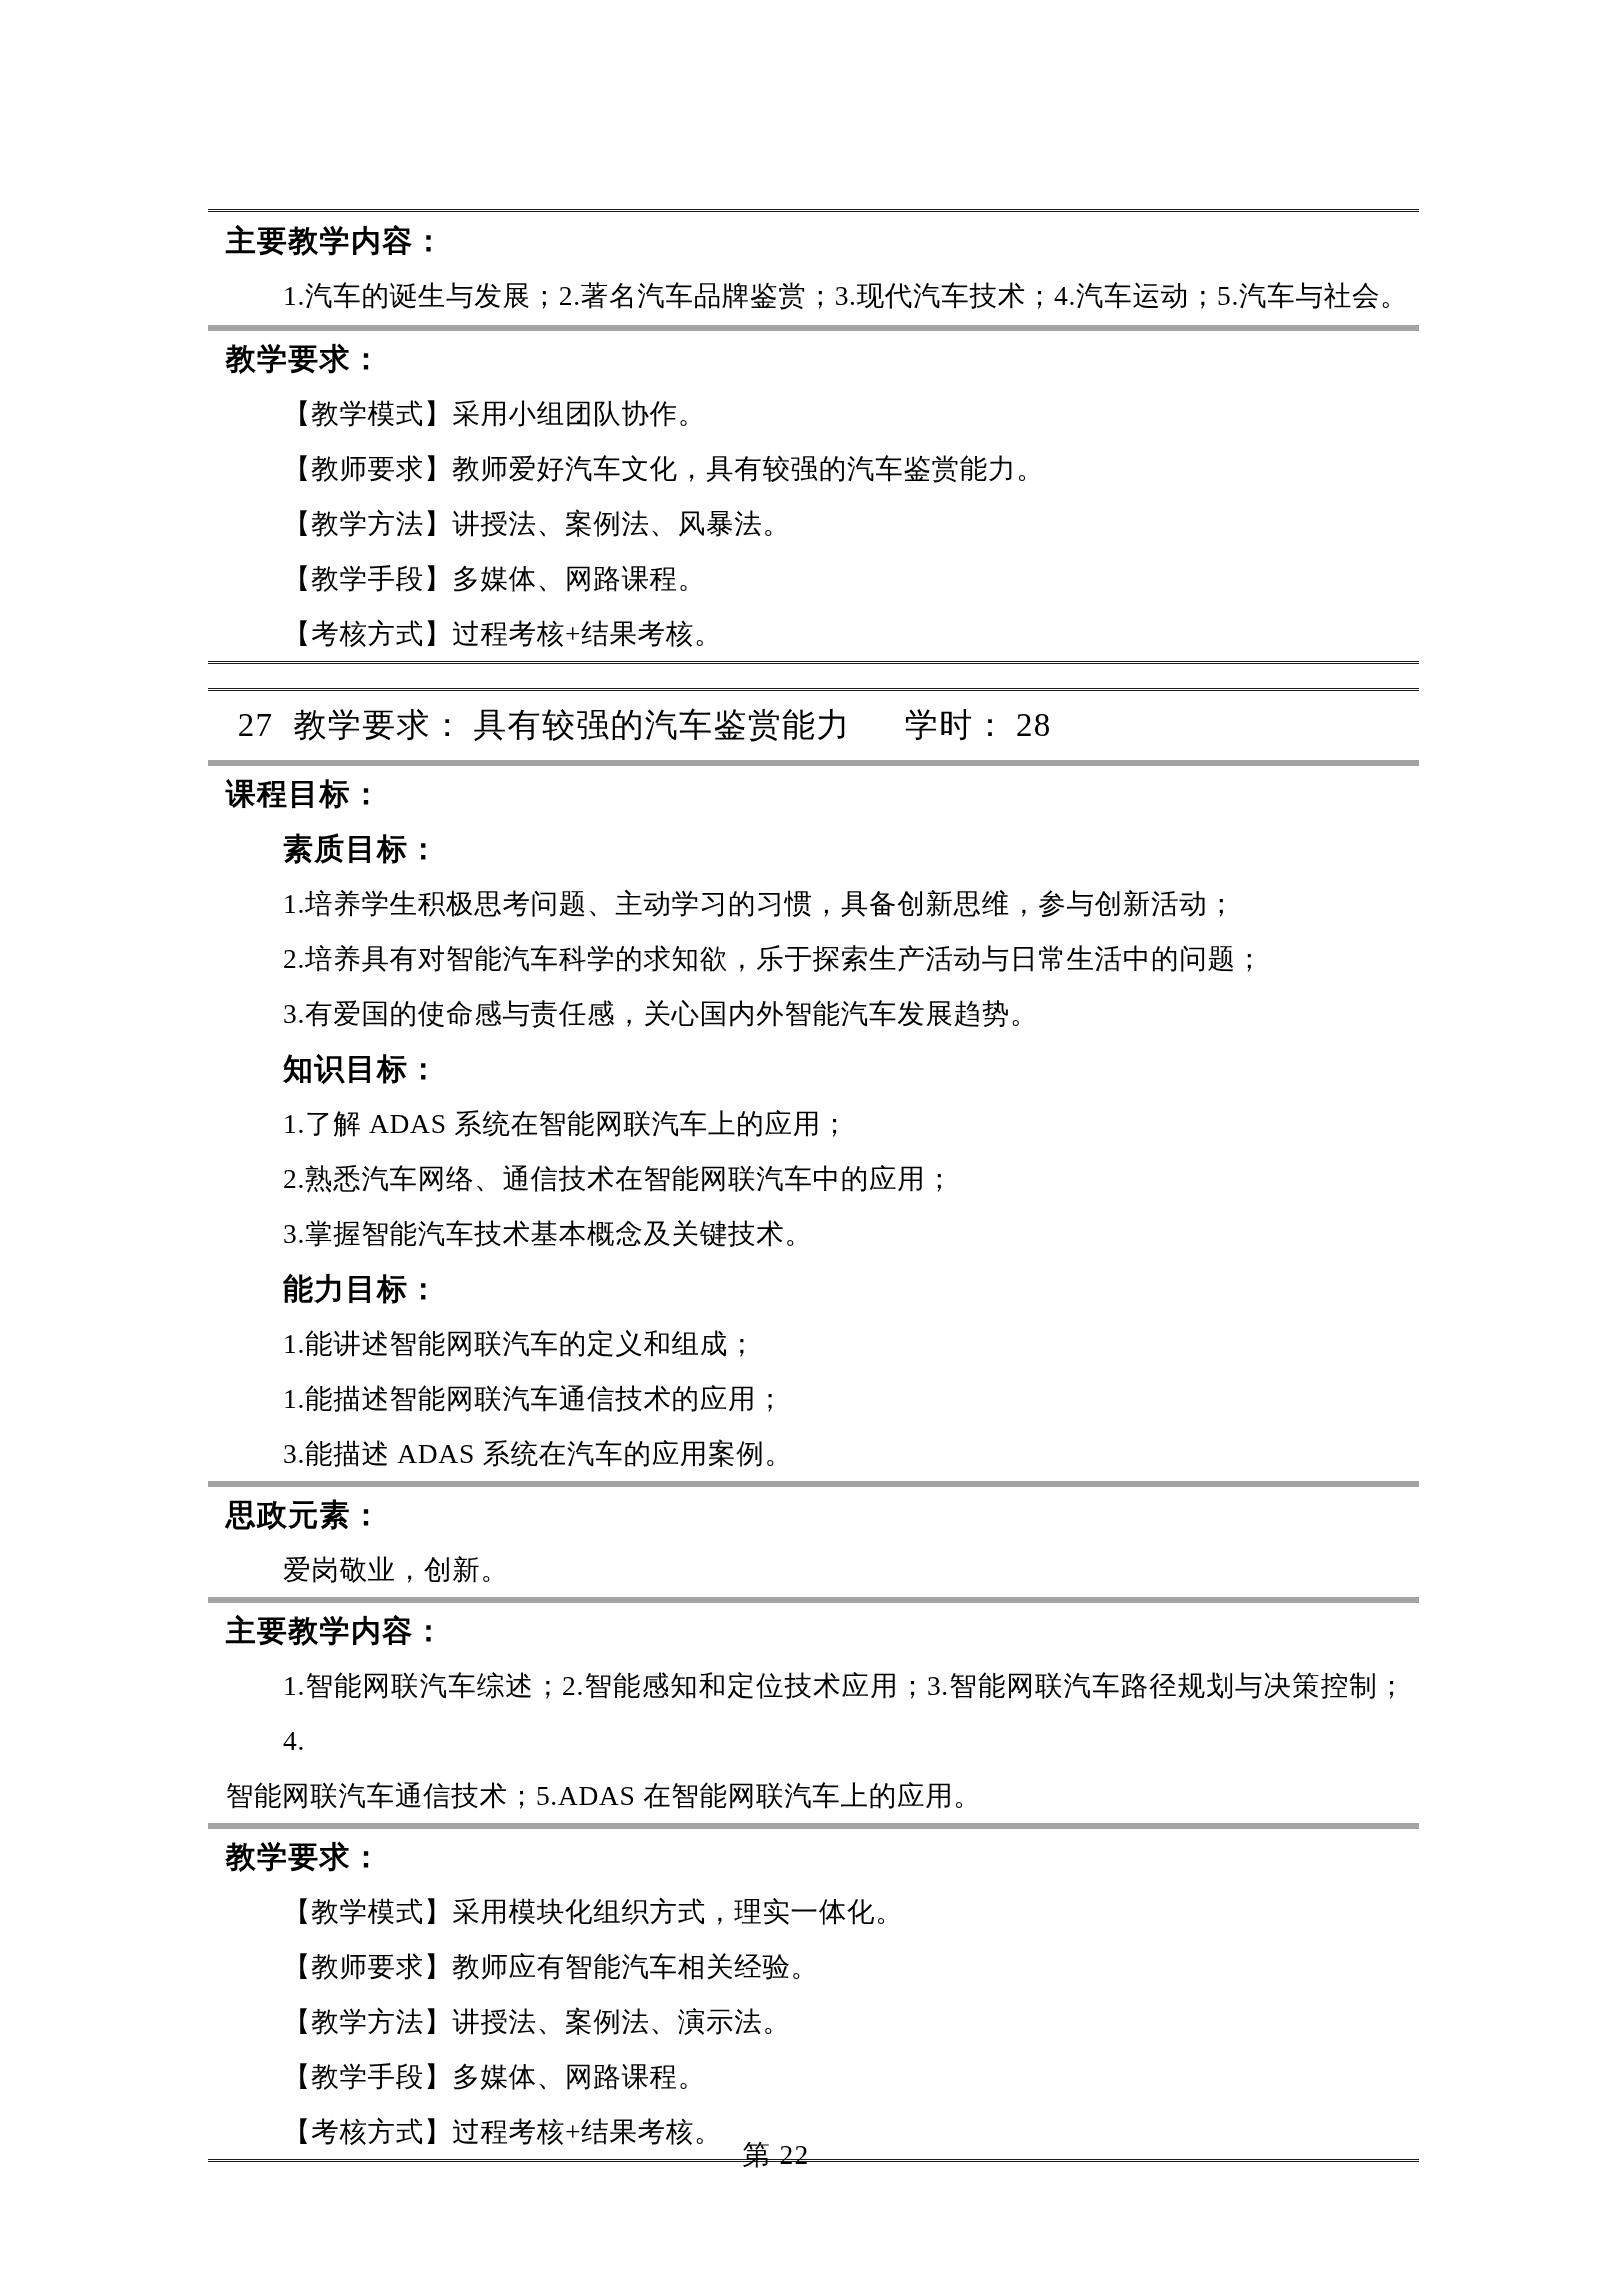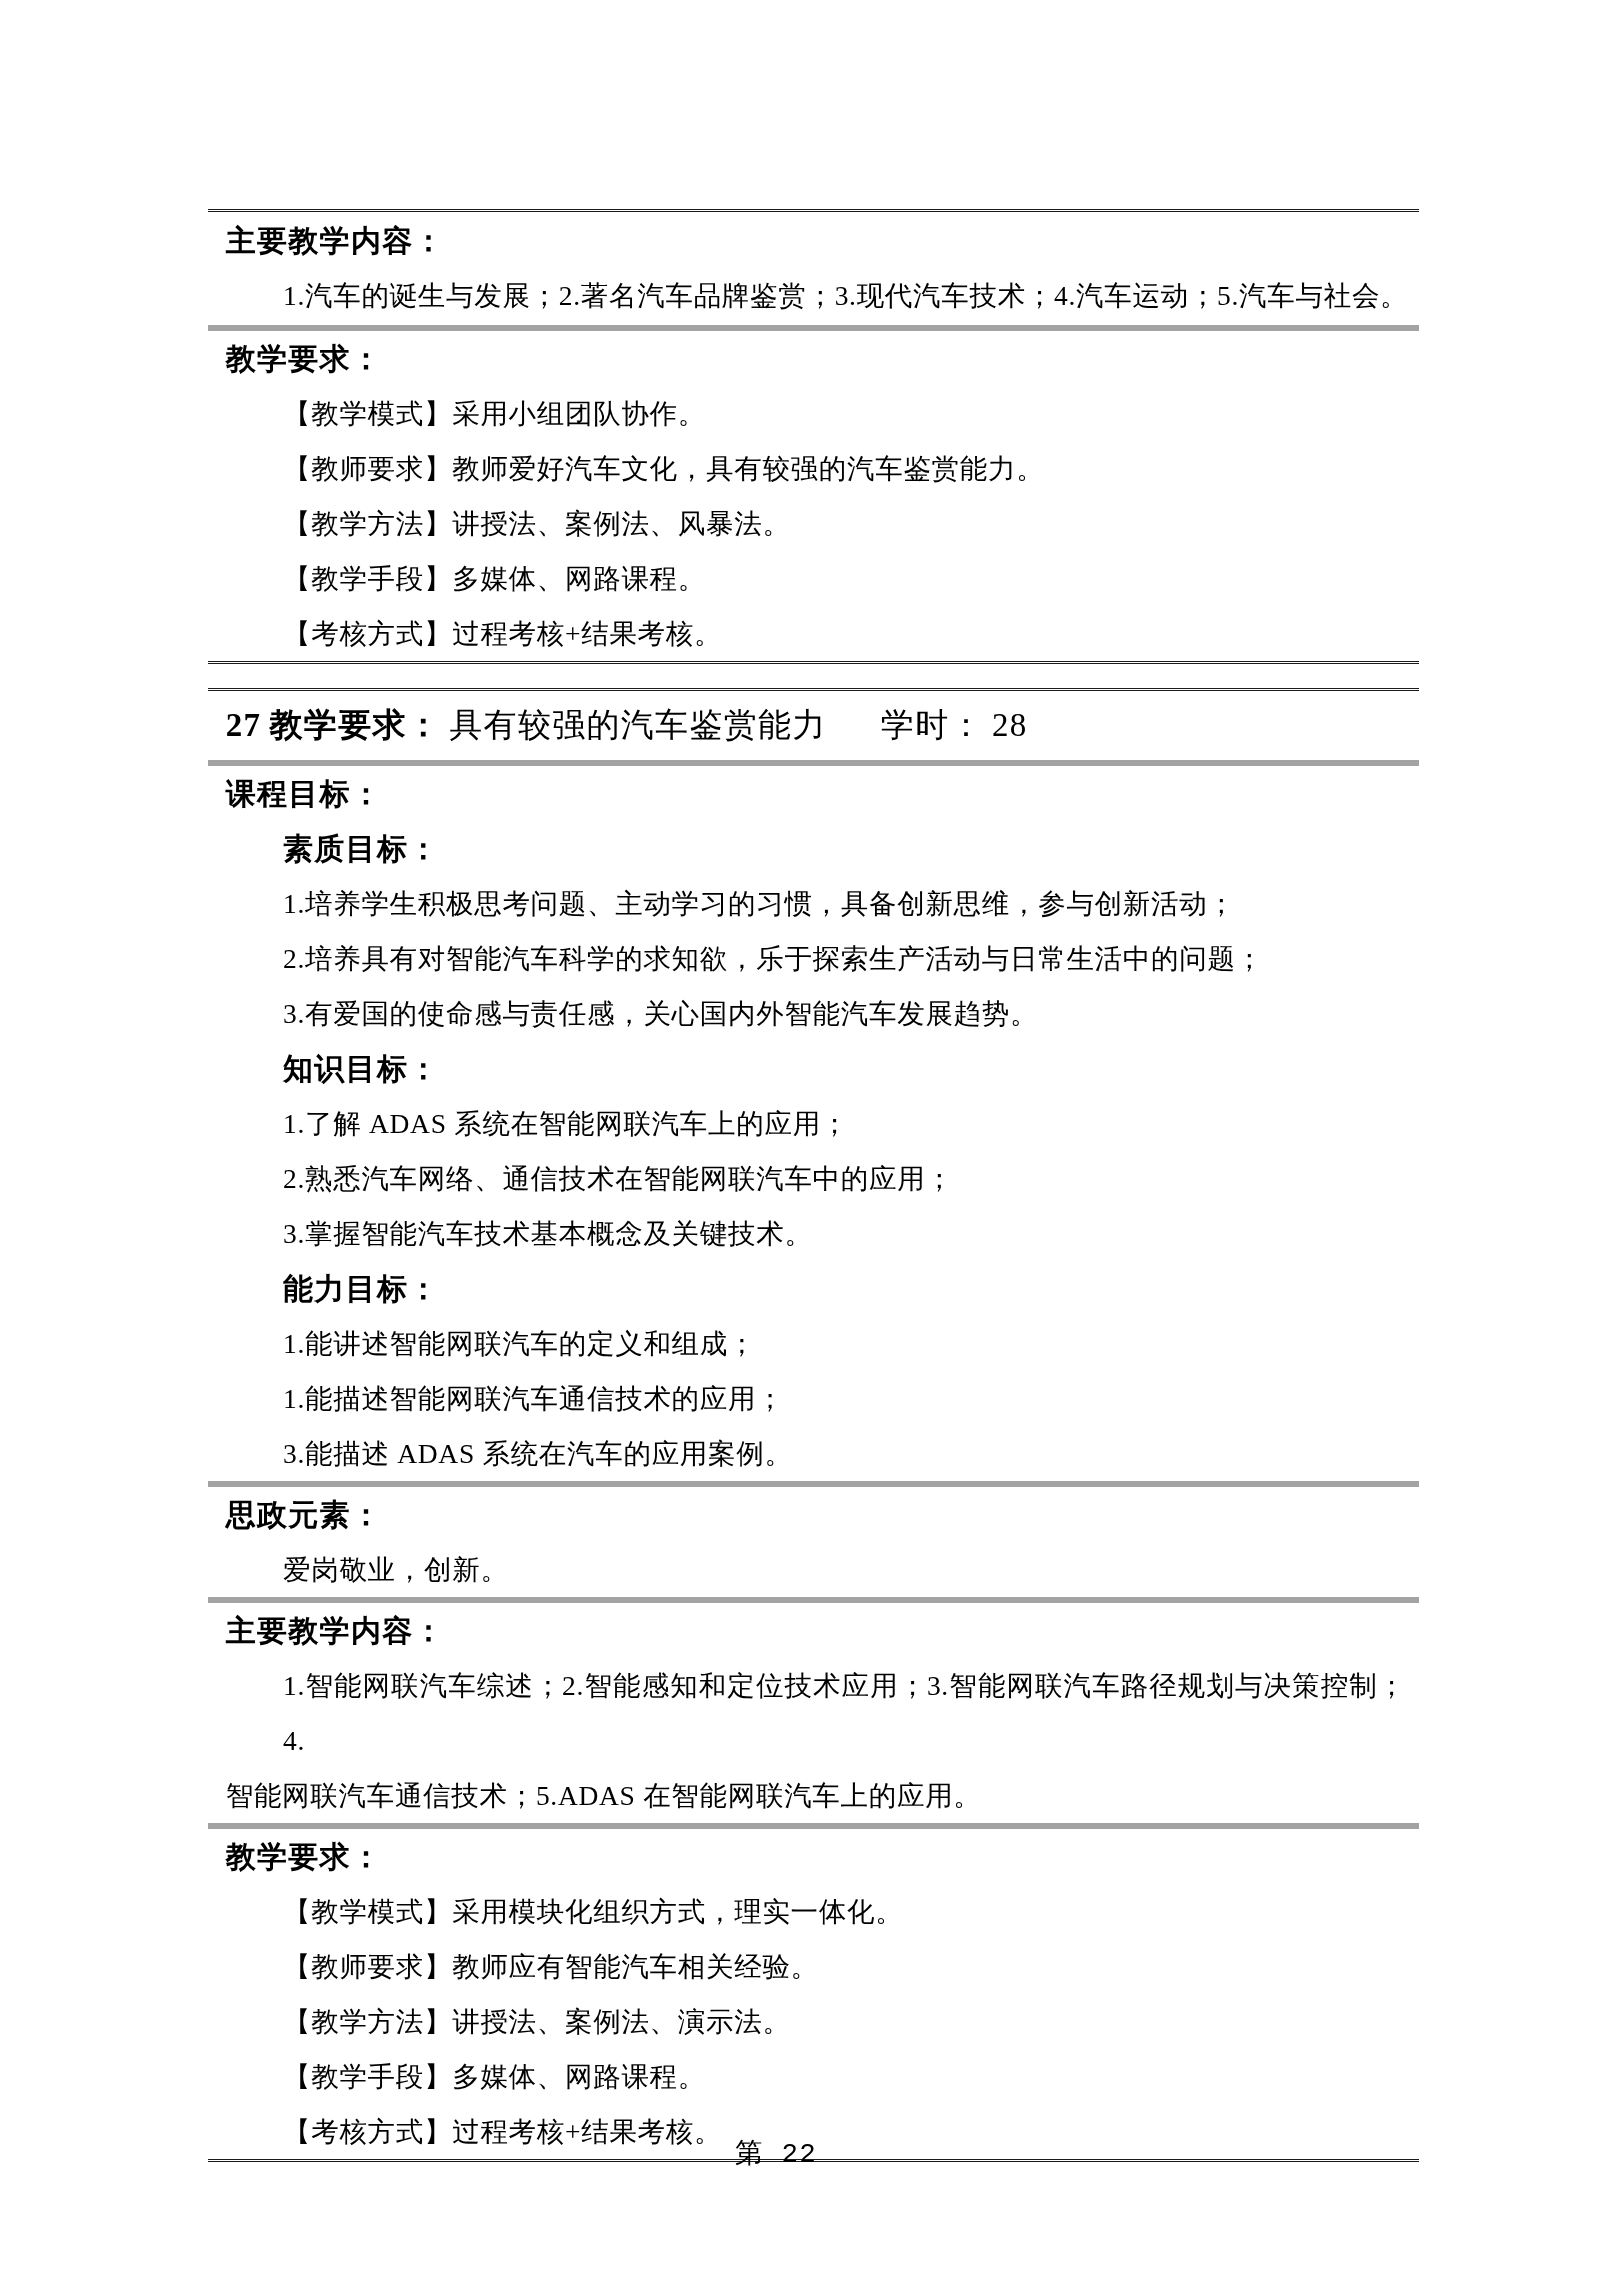--- a/index.html
+++ b/index.html
@@ -39,30 +39,29 @@
     white-space:normal;
     text-align:justify;
     text-align-last:justify;
   }
   .title-line{
     font-size:33px;
     line-height:69px;
     padding-left:17.7px;
     white-space:nowrap;
   }
-  .title-bold{font-weight:700;letter-spacing:1.3px;}
+  .title-bold{font-weight:400;letter-spacing:1.3px;margin-left:12px;}
   .title-normal{font-weight:400;letter-spacing:1.3px;}
   .hours-label{margin-left:46px;}
   .rowA1{padding:1.3px 0;}
   .footer{
     position:absolute;left:0;top:2135px;width:1552px;
     text-align:center;
     font-size:27.5px;line-height:39px;
     letter-spacing:1.3px;
-    font-family:Liberation Mono, monospace;
   }
 </style>
 </head>
 <body>
 
 <div class="page">
 
   <div class="doc-table tbl-prev">
     <div class="row sep rowA1">
       <div class="line heading">主要教学内容：</div>

